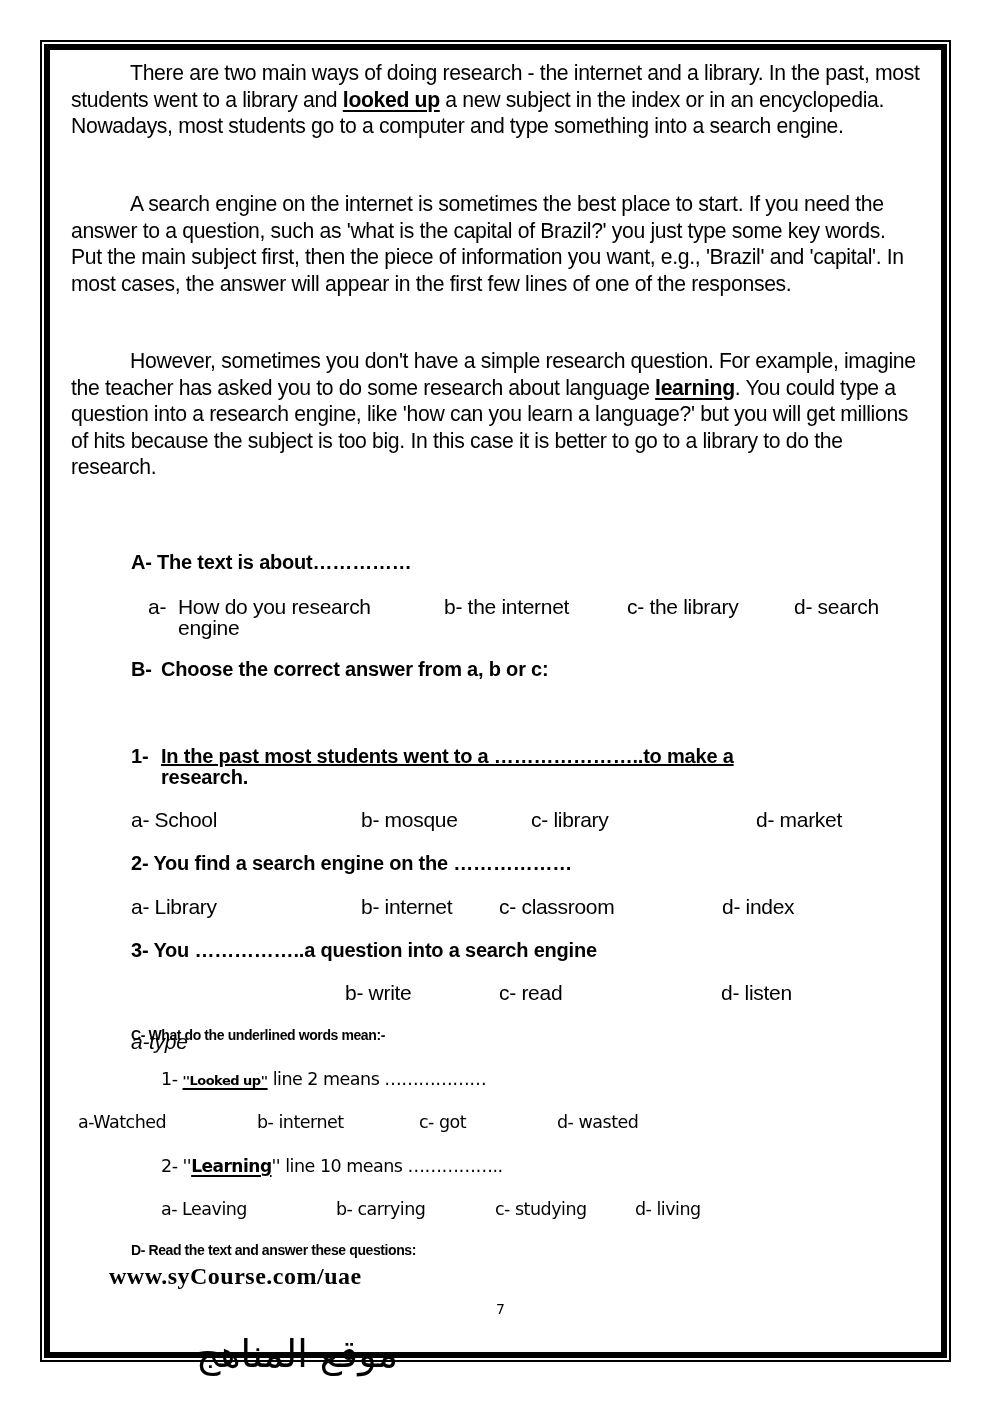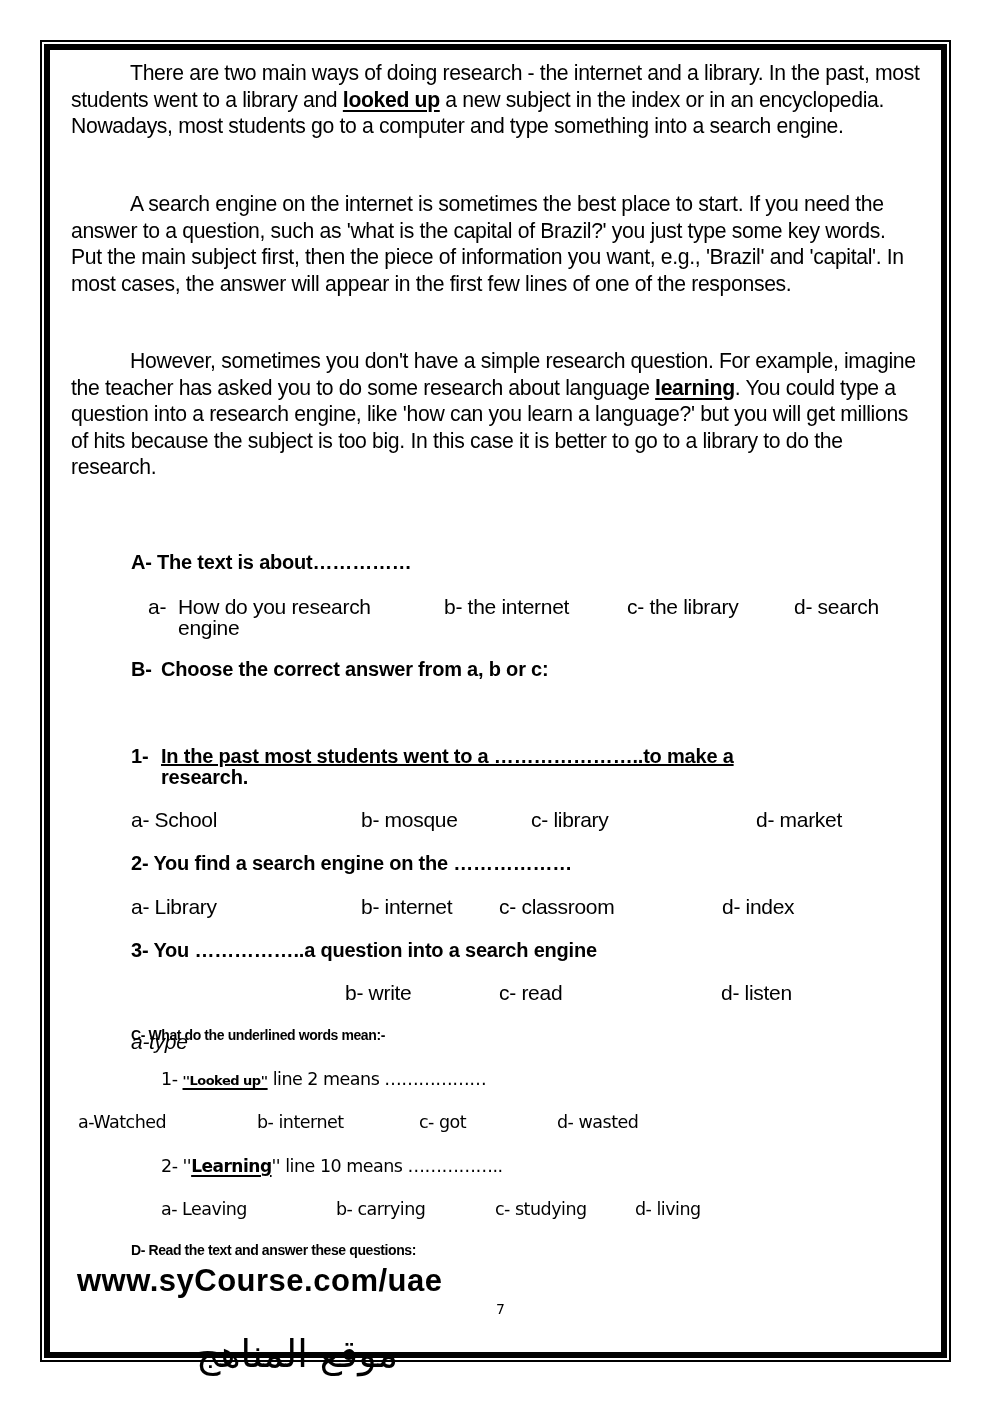--- a/index.html
+++ b/index.html
@@ -8,21 +8,21 @@
     .frame-inner { position: absolute; left: 44px; top: 44px; width: 903px; height: 1314px; border: 6px solid #000; box-sizing: border-box; }
     .calibri { font-family: "DejaVu Sans", sans-serif; }
     .abs { position: absolute; white-space: nowrap; text-align: right; }
     .para { position: absolute; left: 71px; width: 862px; font-family: "Liberation Sans", sans-serif; font-size: 21.5px; line-height: 26.5px; letter-spacing: -0.35px; transform: scaleX(0.985); transform-origin: left top; }
     .para .indent { display: inline-block; width: 60px; }
     .ul-bold { font-weight: bold; text-decoration: underline; text-decoration-thickness: 2px; text-underline-offset: 3px; }
     .q-head { font-family: "Liberation Sans", sans-serif; font-size: 20px; font-weight: bold; letter-spacing: -0.2px; }
     .opt { font-family: "Liberation Sans", sans-serif; font-size: 21px; letter-spacing: -0.3px; }
     .c-head { font-family: Liberation Sans, sans-serif; font-size: 14px; font-weight: bold; letter-spacing: -0.4px; }
     .c-text { font-family: "DejaVu Sans", sans-serif; font-size: 17.5px; letter-spacing: -0.5px; }
-    .watermark { font-family: Liberation Sans, sans-serif; font-weight: bold; font-size: 31px; letter-spacing: 0.5px; }
+    .watermark { font-family: Liberation Serif, serif; font-weight: bold; font-size: 24px; letter-spacing: 0.5px; margin-left: 32px; }
     .arabic { font-family: "DejaVu Sans", sans-serif; font-size: 38px; direction: rtl; }
   </style>
 </head>
 <body>
 
 <div class="frame-outer"></div>
 <div class="frame-inner"></div>
 
 <div class="para" style="top:60px;">
   <span class="indent"></span><span>There are two main ways of doing research - the internet and a library. In the past, most students went to a library and </span><span class="ul-bold">looked up</span><span> a new subject in the index or in an encyclopedia. Nowadays, most students go to a computer and type something into a search engine.</span>

